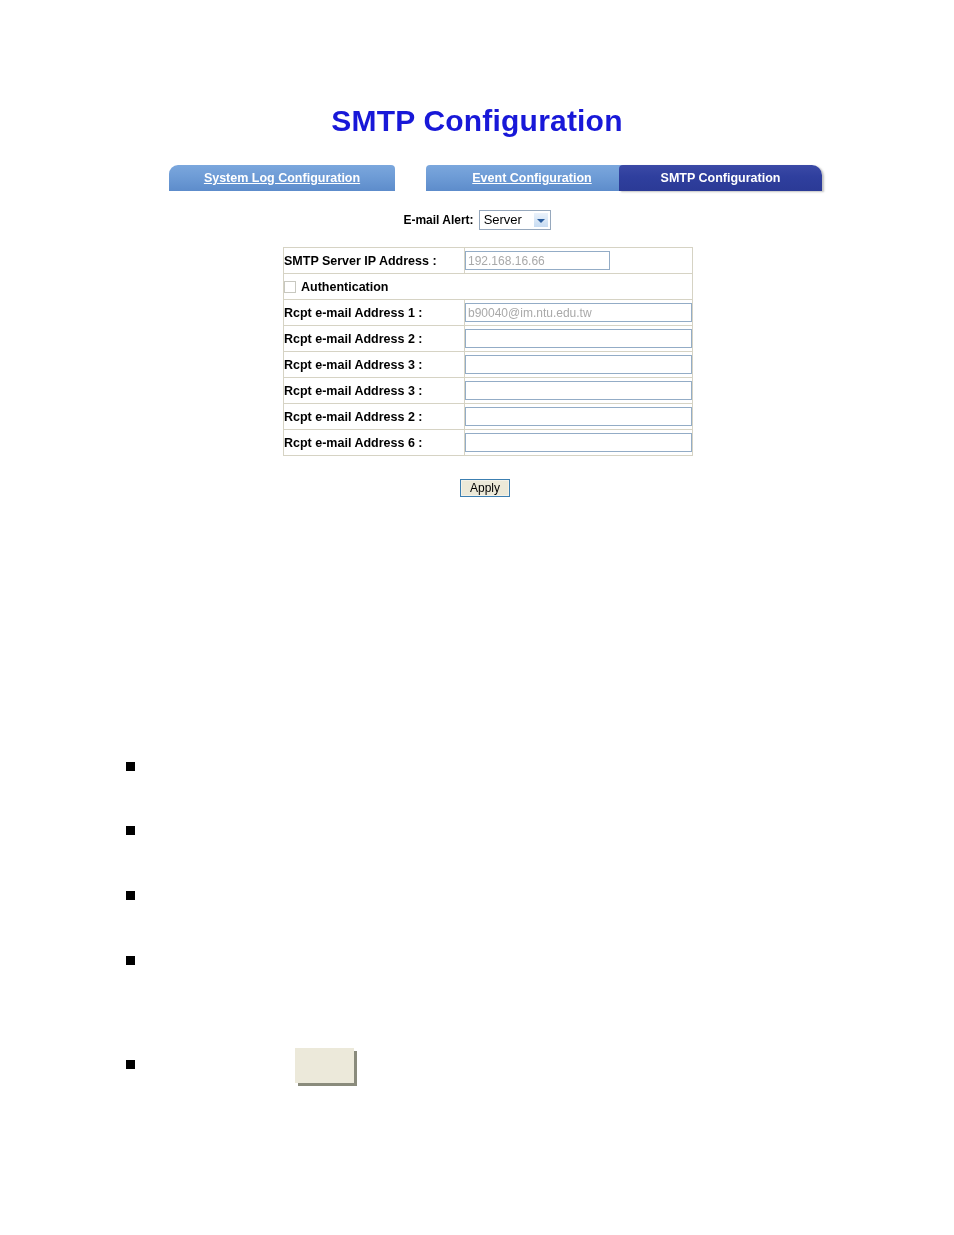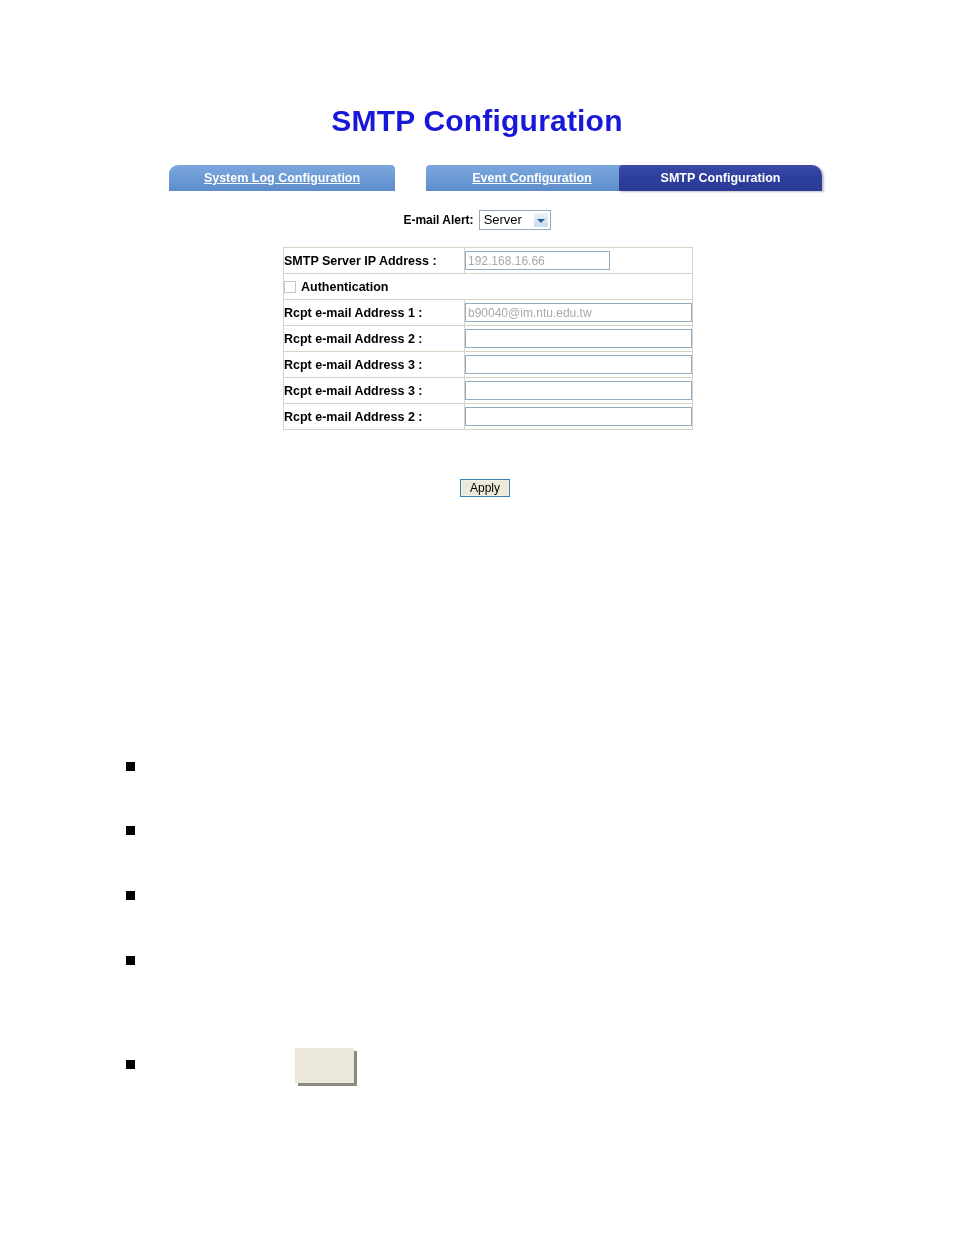--- a/index.html
+++ b/index.html
@@ -308,20 +308,26 @@
     <td class="field-cell">
       <input class="text-input email-input" type="text" value="" style="">
     </td>
   </tr>
   <tr>
     <td class="label-cell">Rcpt e-mail Address 2 :</td>
     <td class="field-cell">
       <input class="text-input email-input" type="text" value="" style="">
     </td>
   </tr>
+  <tr>
+    <td class="label-cell">Rcpt e-mail Address 6 :</td>
+    <td class="field-cell">
+      <input class="text-input email-input" type="text" value="" style="">
+    </td>
+  </tr>
 </tbody>
   </table>
 
 <div id="apply-wrap">
   <span id="apply-button">Apply</span>
 </div>
 
 <div class="bullet" id="bullet-1"></div>
 <div class="bullet" id="bullet-2"></div>
 <div class="bullet" id="bullet-3"></div>

